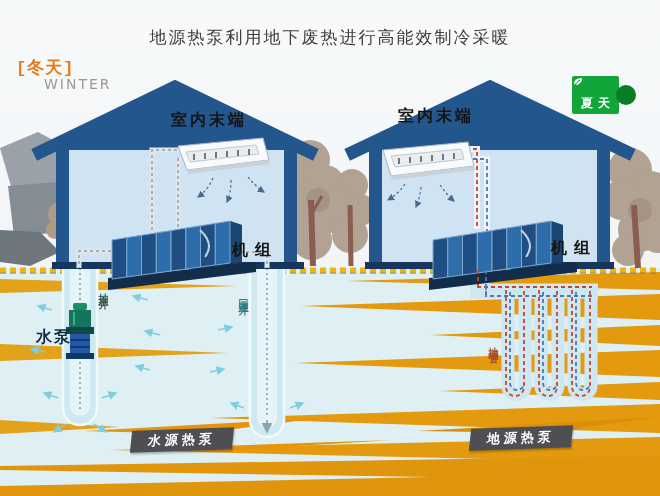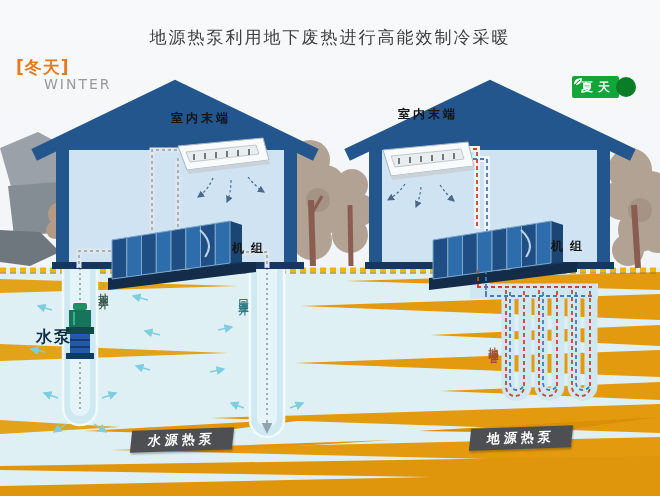--- a/index.html
+++ b/index.html
@@ -4,28 +4,28 @@
 <style>
   html,body{margin:0;padding:0;background:#fff;}
   .scene{position:relative;width:660px;height:496px;overflow:hidden;
          background:linear-gradient(#f7f9fa,#eef2f6);
          font-family:"DejaVu Sans",sans-serif;}
   .scene svg{position:absolute;left:0;top:0;}
   .lbl{position:absolute;white-space:nowrap;}
   .title{left:0;top:26px;width:660px;text-align:center;
          font-family:"DejaVu Serif",serif;font-size:17px;color:#3c3c3c;
          letter-spacing:2px;font-weight:500;}
-  .winter{left:16px;top:56px;color:#e8791b;font-size:17px;font-weight:bold;letter-spacing:1px;}
+  .winter{left:16px;top:56px;color:#e8791b;font-size:17px;font-weight:bold;letter-spacing:1px;font-family:Liberation Mono, monospace;}
   .winter-sub{left:44px;top:76px;color:#999;font-size:14px;letter-spacing:2px;}
   .summer{left:572px;top:76px;display:flex;align-items:center;}
   .summer .tag{background:#12a53a;color:#fff;font-size:12px;font-weight:bold;
-               letter-spacing:5px;padding:3px 4px 2px 9px;border-radius:2px;}
+               letter-spacing:5px;padding:19px 4px 2px 9px;border-radius:2px;}
   .summer .dot{width:20px;height:20px;border-radius:50%;background:#0a7d26;
                margin-left:-3px;display:flex;align-items:center;justify-content:center;}
-  .small-b{font-size:12px;font-weight:bold;color:#141414;letter-spacing:3px;}
+  .small-b{font-size:16px;font-weight:bold;color:#141414;letter-spacing:3px;}
   .indoor-l{left:171px;top:110px;}
   .indoor-r{left:398px;top:106px;}
   .unit-l{left:232px;top:240px;letter-spacing:7px;}
   .unit-r{left:551px;top:238px;letter-spacing:7px;}
   .pump{left:36px;top:327px;font-size:16px;font-weight:bold;color:#0e2a44;letter-spacing:2px;}
   .vert{writing-mode:vertical-rl;text-orientation:upright;font-size:10px;
         font-weight:bold;letter-spacing:3px;}
   .well1{left:96px;top:285px;color:#3c5a50;}
   .well2{left:236px;top:291px;color:#2f7a86;}
   .buried{left:486px;top:339px;color:#a34d2a;}

